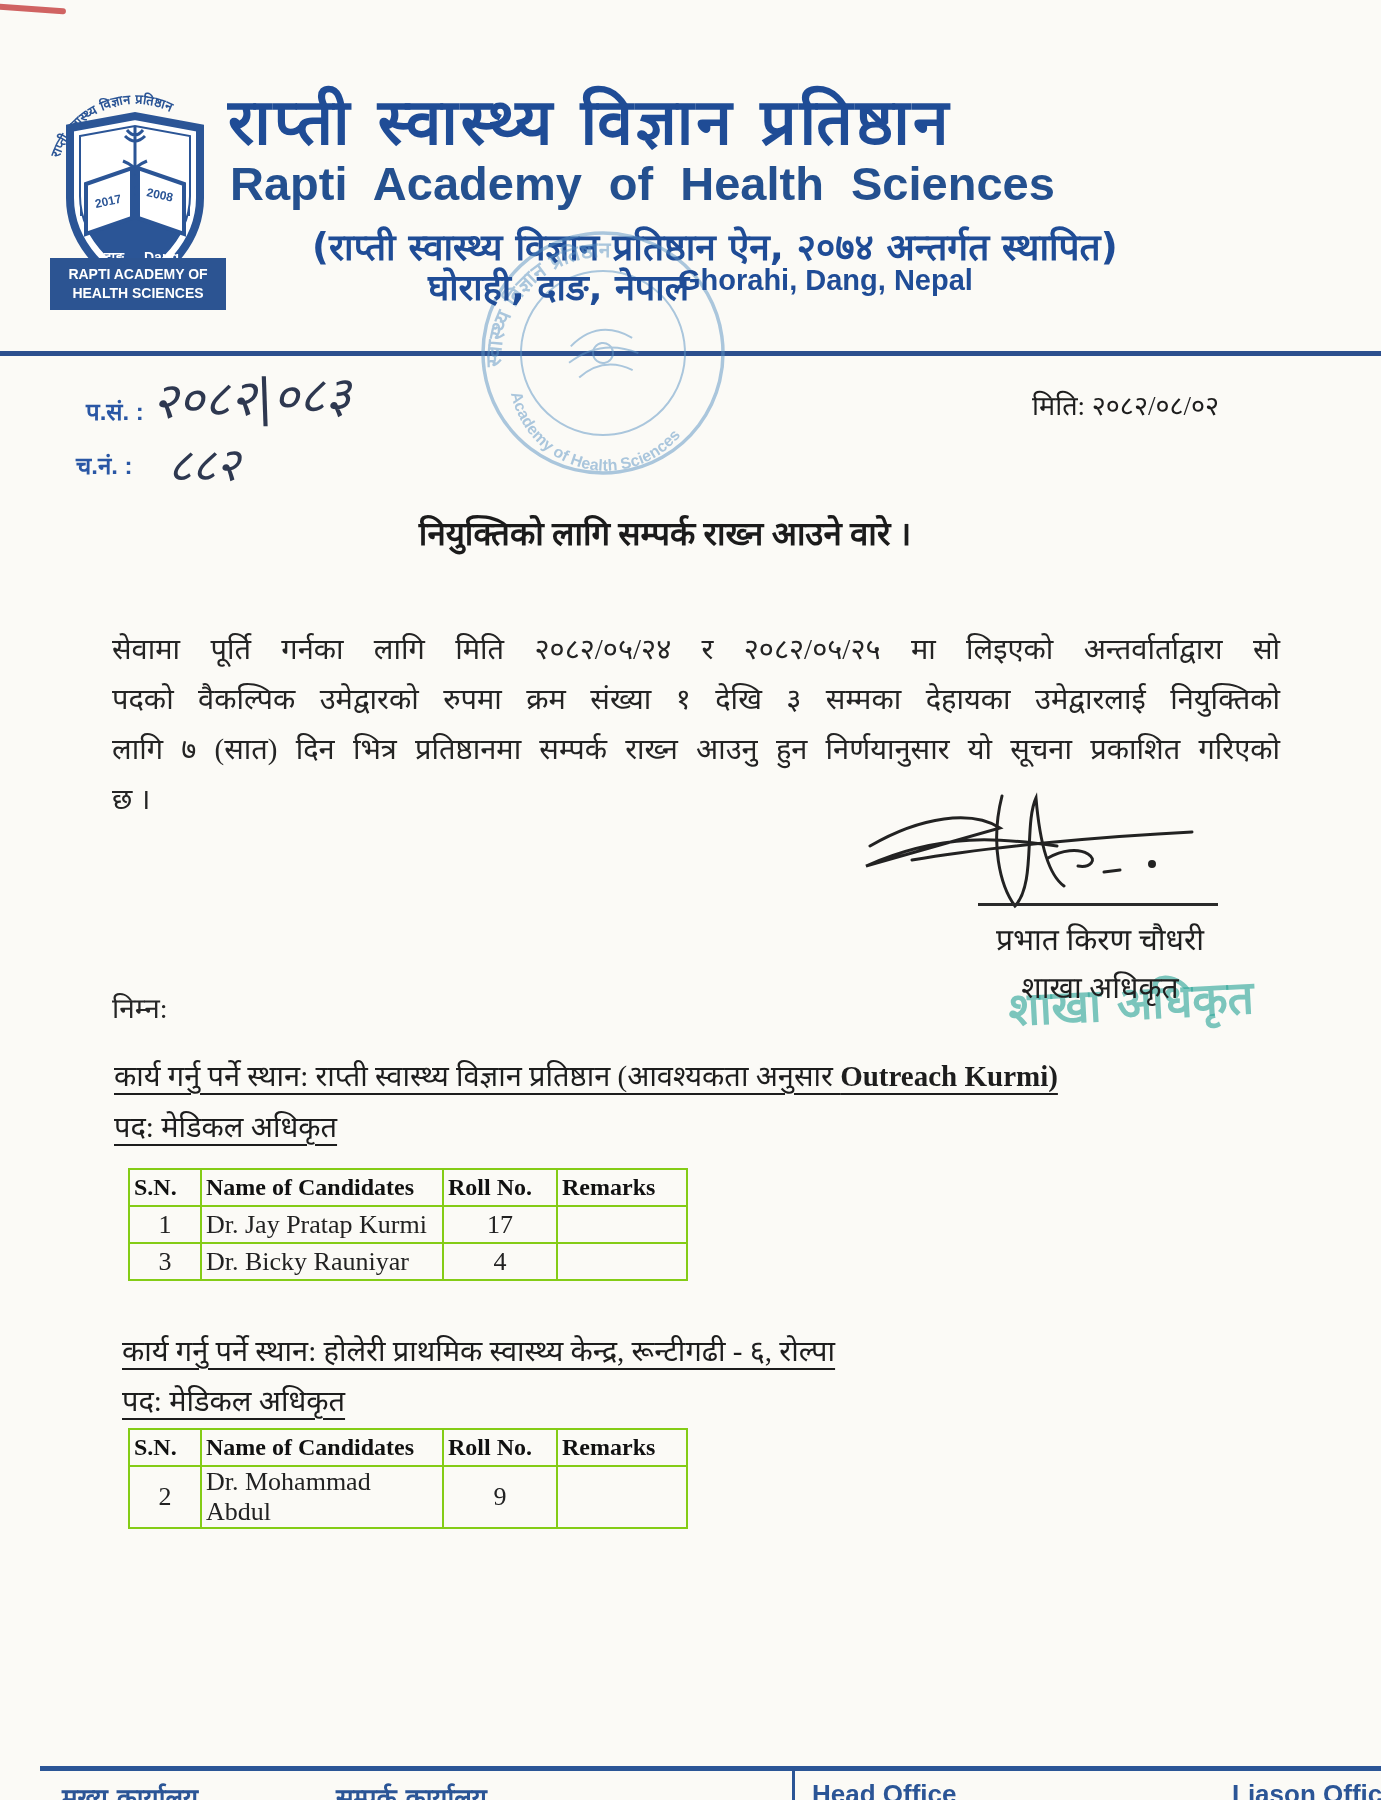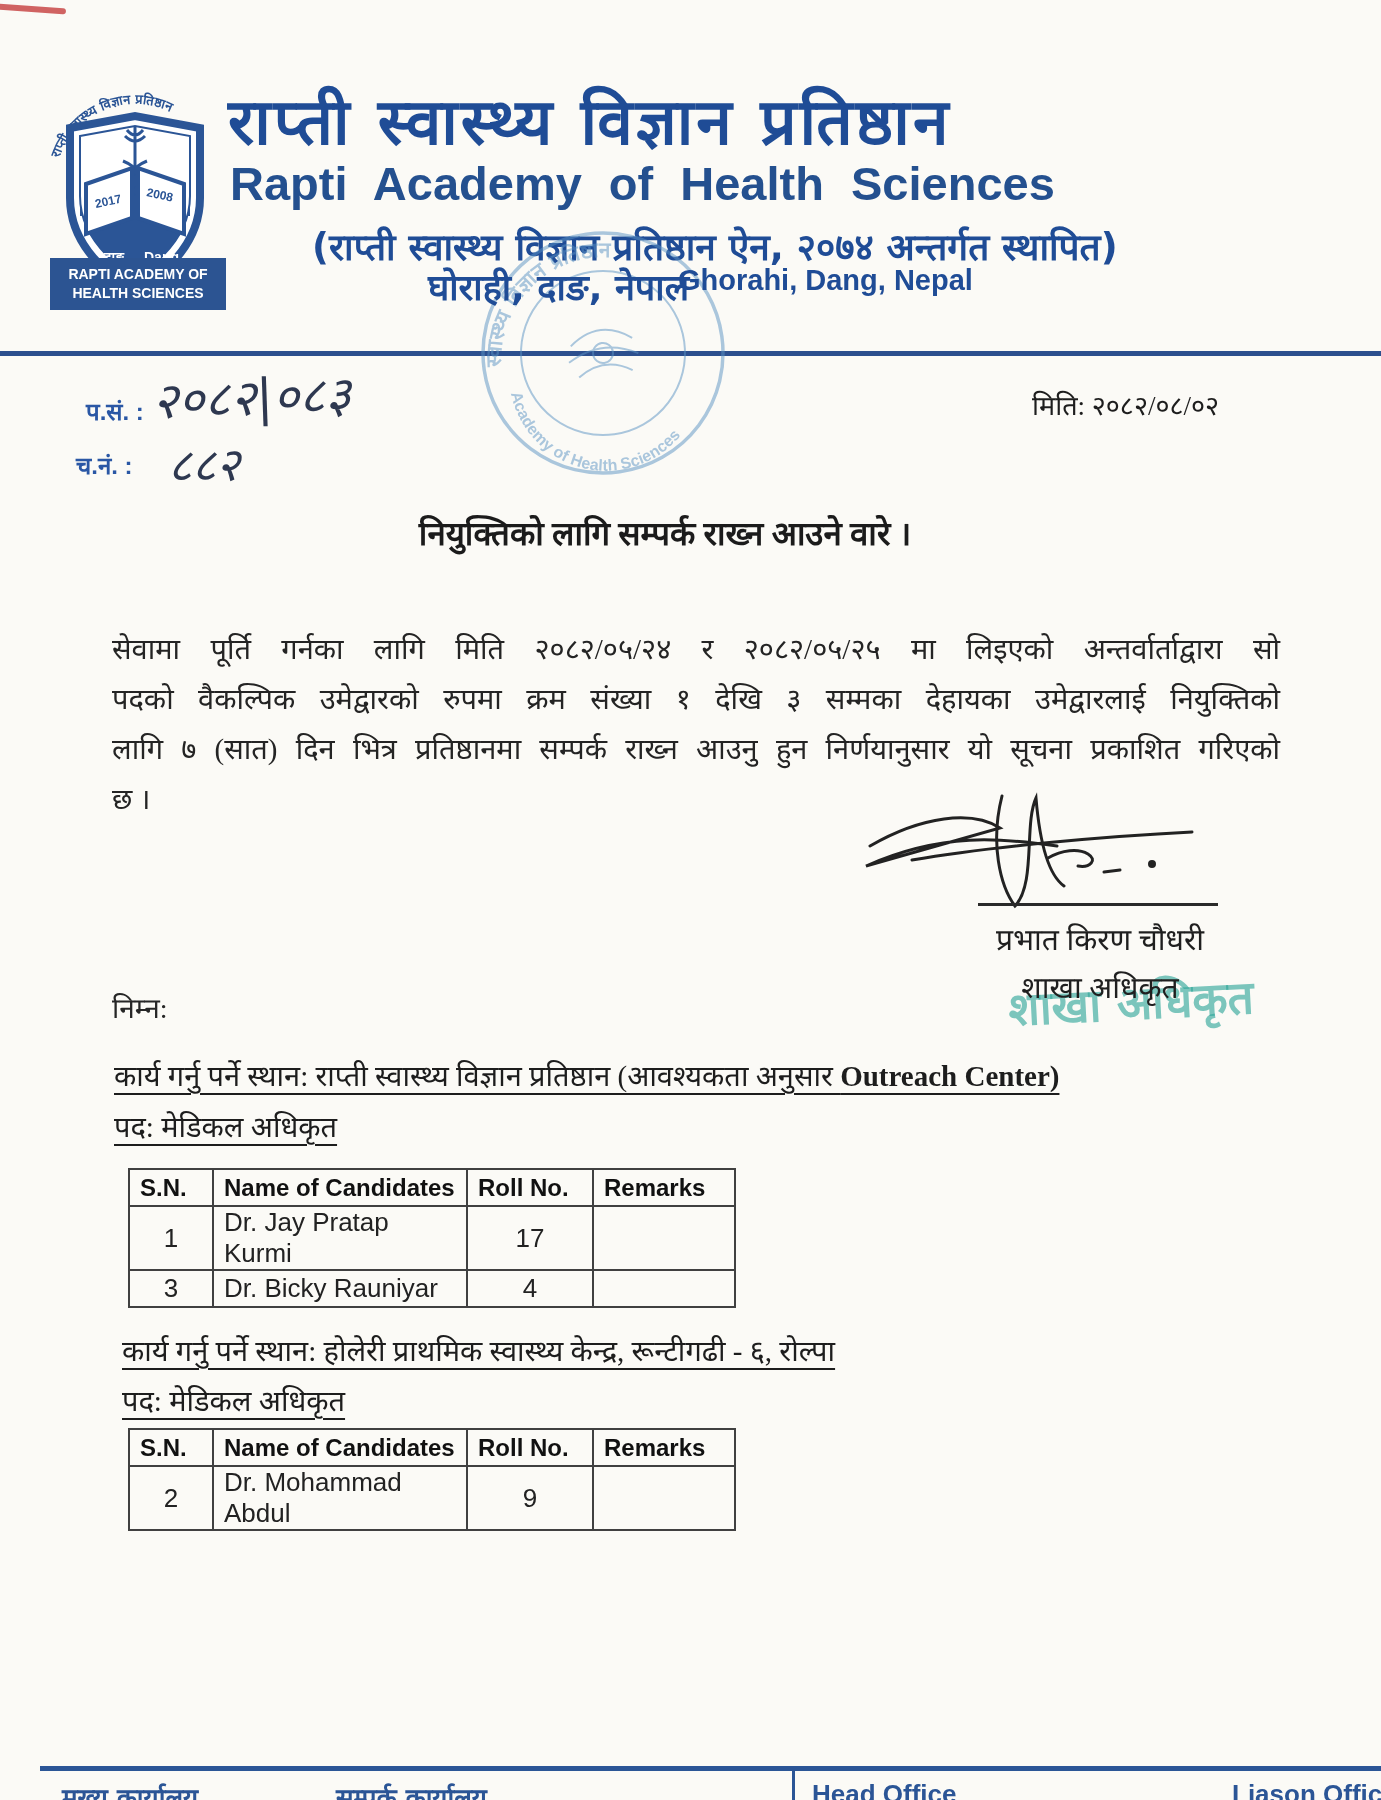--- a/index.html
+++ b/index.html
@@ -52,22 +52,22 @@
   .sec-line{font-size:29px;color:#1d1d1d;white-space:nowrap;}
   .u{text-decoration:underline;text-decoration-thickness:2px;text-underline-offset:7px;}
   .sec1-loc{left:114px;top:1055px;}
   .sec1-pos{left:114px;top:1106px;}
   .sec2-loc{left:122px;top:1330px;}
   .sec2-pos{left:122px;top:1380px;}
   
   table.cand{position:absolute;border-collapse:collapse;background:transparent;}
   .t1{left:128px;top:1168px;}
   .t2{left:128px;top:1428px;}
-  table.cand td,table.cand th{border:2px solid #404040;padding:0 10px;height:35px;
-      font-family:Liberation Sans, sans-serif;}
+  table.cand td,table.cand th{border:2px solid #84cc16;padding:0 4px;height:35px;
+      font-family:Liberation Serif, serif;}
   table.cand th{font-size:24px;font-weight:bold;text-align:left;color:#111;}
   table.cand td{font-size:26px;color:#222;}
   .c-sn{width:62px;text-align:center;}
   .c-name{width:232px;}
   .c-roll{width:104px;text-align:center;}
   .c-rem{width:120px;}
   th.c-sn,th.c-roll{text-align:center;}
   
   .footer-rule{left:40px;top:1766px;width:1341px;height:5px;background:#2b5596;}
   .footer-div{left:792px;top:1766px;width:3px;height:34px;background:#2b5596;}
@@ -166,21 +166,21 @@
     </g>
   </svg>
   <div class="abs sig-rule"></div>
   <div class="abs sig-name">प्रभात किरण चौधरी</div>
   <div class="abs sig-title">शाखा अधिकृत</div>
   <div class="abs teal-stamp">शाखा अधिकृत</div>
 
   <div class="abs nimna">निम्न:</div>
 
   <div class="abs sec-line sec1-loc">
-    <span class="u"><span>कार्य गर्नु पर्ने स्थान: राप्ती स्वास्थ्य विज्ञान प्रतिष्ठान (आवश्यकता अनुसार </span><span class="latin-bold">Outreach Center)</span></span>
+    <span class="u"><span>कार्य गर्नु पर्ने स्थान: राप्ती स्वास्थ्य विज्ञान प्रतिष्ठान (आवश्यकता अनुसार </span><span class="latin-bold">Outreach Kurmi)</span></span>
   </div>
   <div class="abs sec-line sec1-pos">
     <span class="u">पद: मेडिकल अधिकृत</span>
   </div>
 
   <table class="cand t1">
     <tbody>
         <tr>
       <th class="c-sn">S.N.</th>
       <th class="c-name">Name of Candidates</th>

